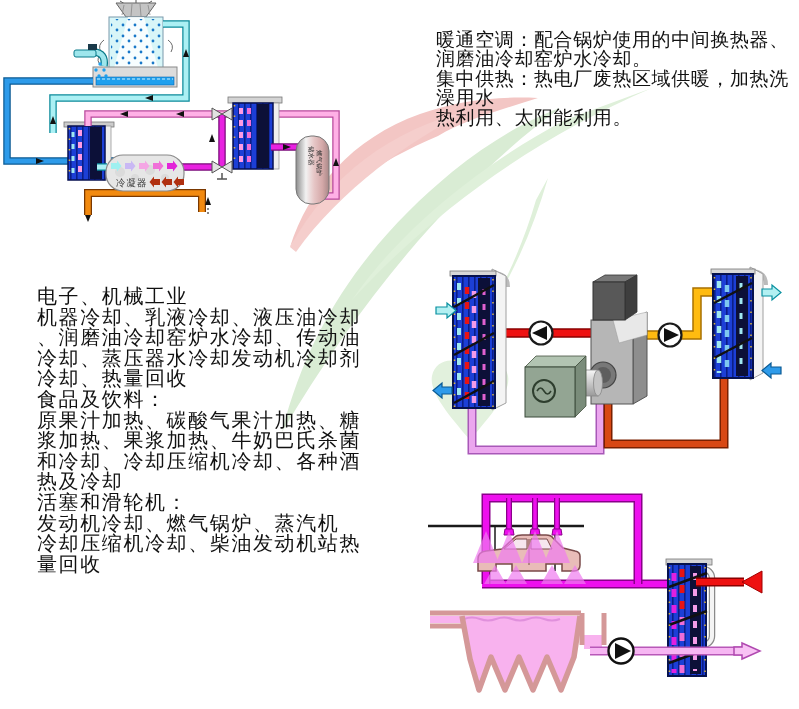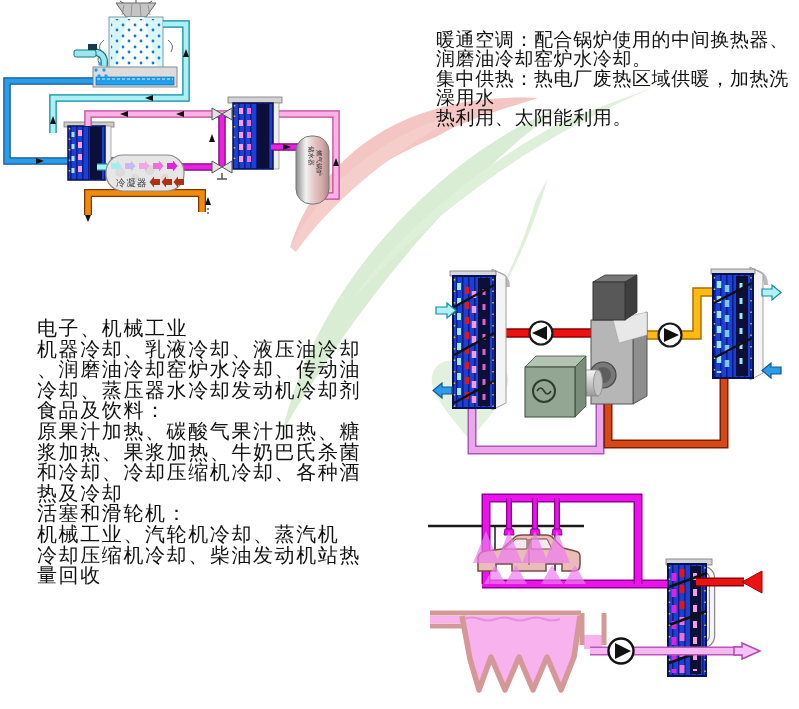--- a/index.html
+++ b/index.html
@@ -5,21 +5,21 @@
   html,body{margin:0;padding:0;background:#fff;}
   #canvas{position:relative;width:799px;height:709px;background:#fff;overflow:hidden;
           font-family:"Liberation Serif","DejaVu Serif",serif;color:#111;}
   #watermark{position:absolute;left:0;top:0;z-index:0;}
   .diag{position:absolute;z-index:1;}
   #diagram1{left:0;top:0;}
   #diagram2{left:428px;top:263px;}
   #diagram3{left:428px;top:485px;}
   .textblock{position:absolute;z-index:2;white-space:nowrap;}
   #text-right{left:436px;top:30px;font-size:19px;line-height:19.4px;letter-spacing:0.6px;}
-  #text-left{left:37px;top:286px;font-size:20px;line-height:20.6px;letter-spacing:1.6px;margin-top:32px;}
+  #text-left{left:37px;top:286px;font-size:20px;line-height:20.6px;letter-spacing:1.6px;}
   .tline{height:inherit;}
   svg text{font-family:"Liberation Serif","DejaVu Serif",serif;}
 </style>
 </head>
 <body>
 
 <div id="canvas">
 
   <svg id="watermark" width="799" height="709" viewBox="0 0 799 709">
     <path d="M560,108 C455,185 360,300 282,432 C310,320 372,238 452,172 C488,143 526,120 560,108 Z" fill="#D9ECD4"></path>
@@ -375,24 +375,25 @@
     <div class="tline">集中供热：热电厂废热区域供暖，加热洗</div>
     <div class="tline">澡用水</div>
     <div class="tline">热利用、太阳能利用。</div>
   </div>
 
   <div id="text-left" class="textblock">
     <div class="tline">电子、机械工业</div>
     <div class="tline">机器冷却、乳液冷却、液压油冷却</div>
     <div class="tline">、润磨油冷却窑炉水冷却、传动油</div>
     <div class="tline">冷却、蒸压器水冷却发动机冷却剂</div>
+    <div class="tline">冷却、热量回收</div>
     <div class="tline">食品及饮料：</div>
     <div class="tline">原果汁加热、碳酸气果汁加热、糖</div>
     <div class="tline">浆加热、果浆加热、牛奶巴氏杀菌</div>
     <div class="tline">和冷却、冷却压缩机冷却、各种酒</div>
     <div class="tline">热及冷却</div>
     <div class="tline">活塞和滑轮机：</div>
-    <div class="tline">机械工业、汽轮机冷却、蒸汽机</div>
+    <div class="tline">发动机冷却、燃气锅炉、蒸汽机</div>
     <div class="tline">冷却压缩机冷却、柴油发动机站热</div>
     <div class="tline">量回收</div>
   </div>
 
 </div>
 
 </body></html>

